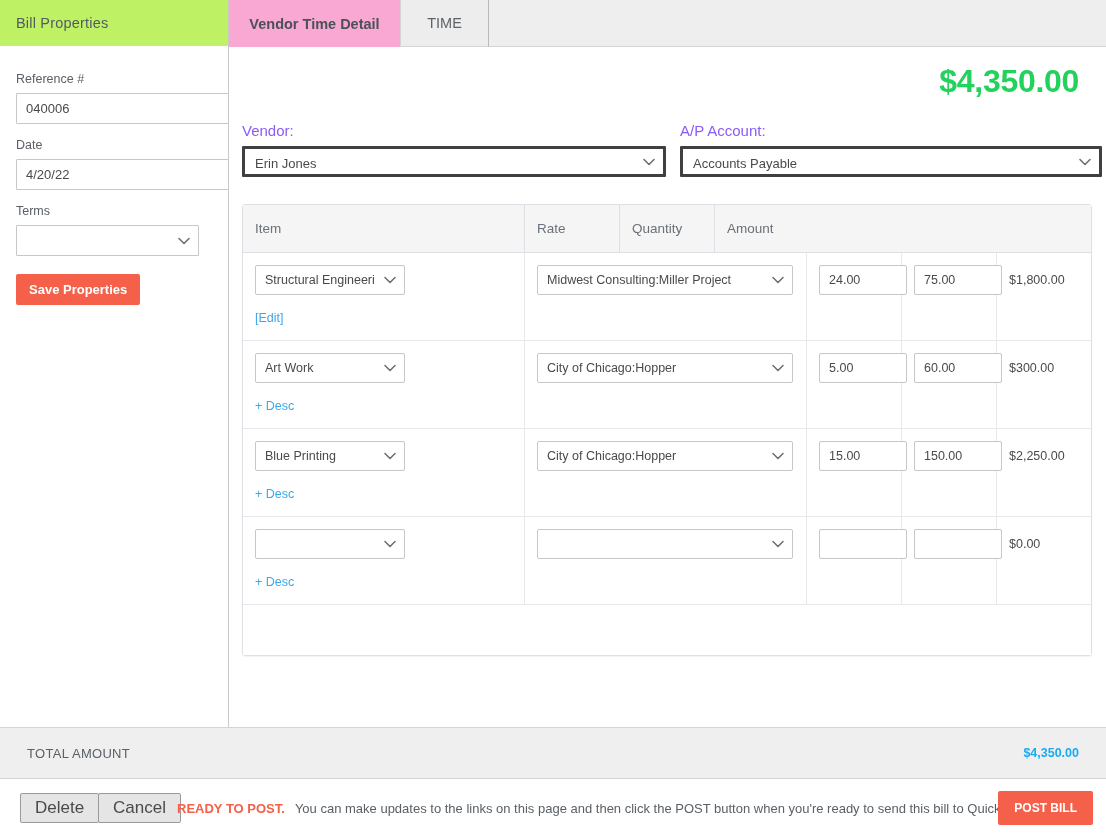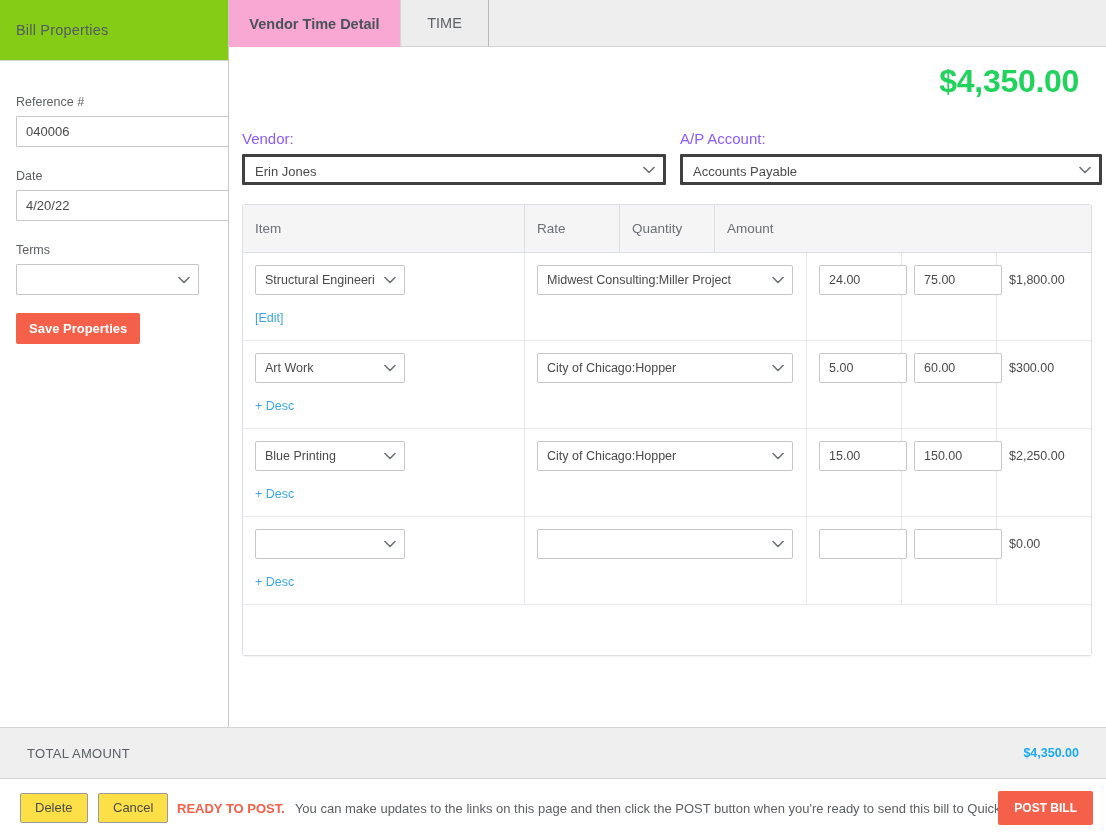--- a/index.html
+++ b/index.html
@@ -17,38 +17,37 @@
   .app { position: relative; width: 1106px; height: 835px; }
 
   
   .sidebar {
     position: absolute; left: 0; top: 0;
     width: 229px; height: 727px;
     background: #ffffff;
     border-right: 1px solid #c9c9c9;
   }
   .sidebar-header {
-    height: 61px;
-    background: #84cc16;
+    height: 46px;
+    background: #bef264;
     border-bottom: 1px solid #d4d4d4;
     display: flex; align-items: center;
     padding-left: 16px;
   }
   .sidebar-title {
     font-size: 14.5px;
     color: #555b63;
     font-weight: normal;
     letter-spacing: .2px;
   }
   .sidebar-body { padding: 26px 16px 0 16px; }
   .field-label {
     font-size: 12.5px;
     color: #5a6066;
     margin-bottom: 7px;
-    margin-top: 8px;
   }
   .text-input {
     width: 213px; height: 31px;
     border: 1px solid #c7c7c7;
     background: #fff;
     font-family: "Liberation Sans", sans-serif;
     font-size: 13px;
     color: #4a4a4a;
     padding: 0 9px;
     outline: none;
@@ -250,25 +249,25 @@
   
   .action-bar {
     position: absolute; left: 0; top: 780px;
     width: 1106px; height: 55px;
     background: #ffffff;
   }
   .btn-ghost {
     position: absolute; top: 50%;
     transform: translateY(-50%);
     height: 30px;
-    background: #fde047;
+    background: #e5e5e5;
     border: 1px solid #9a9a9a;
     border-radius: 2px;
     font-family: "Liberation Sans", sans-serif;
-    font-size: 13px;
+    font-size: 17px;
     color: #4a4a4a;
     padding: 0 14px;
     cursor: pointer;
   }
   .btn-delete { left: 20px; }
   .btn-cancel { left: 98px; }
   .status-text {
     position: absolute; left: 177px; top: 50%;
     transform: translateY(-50%);
     font-size: 13px;

